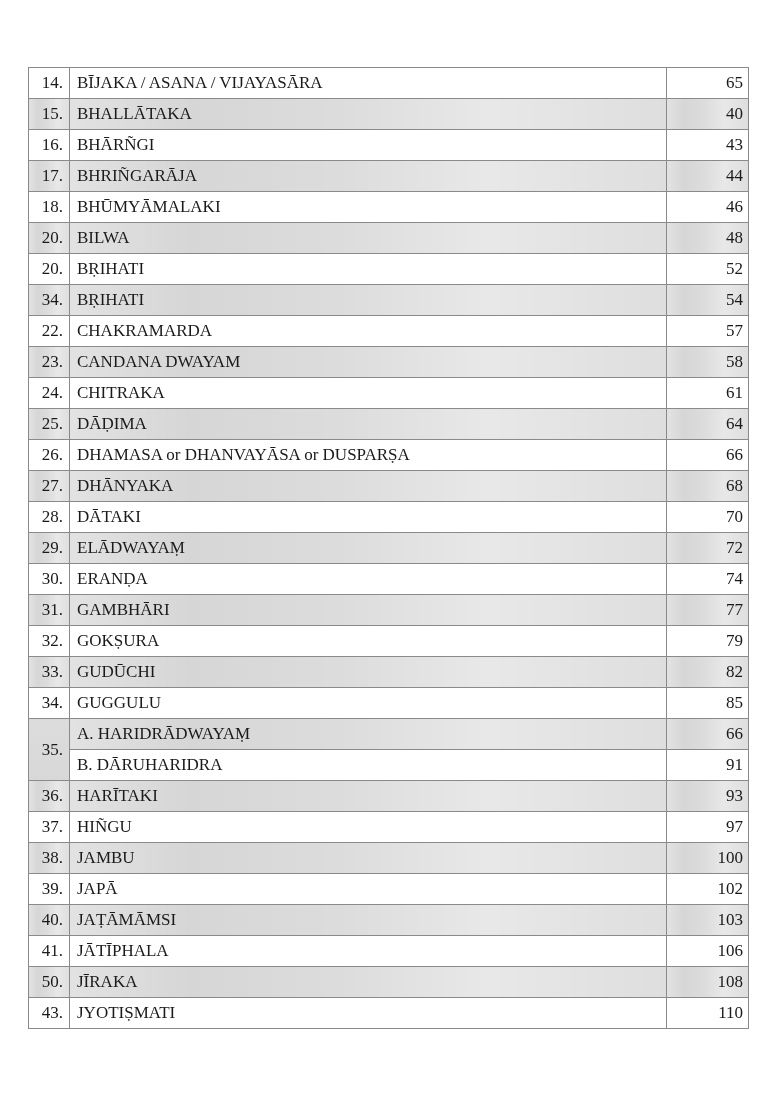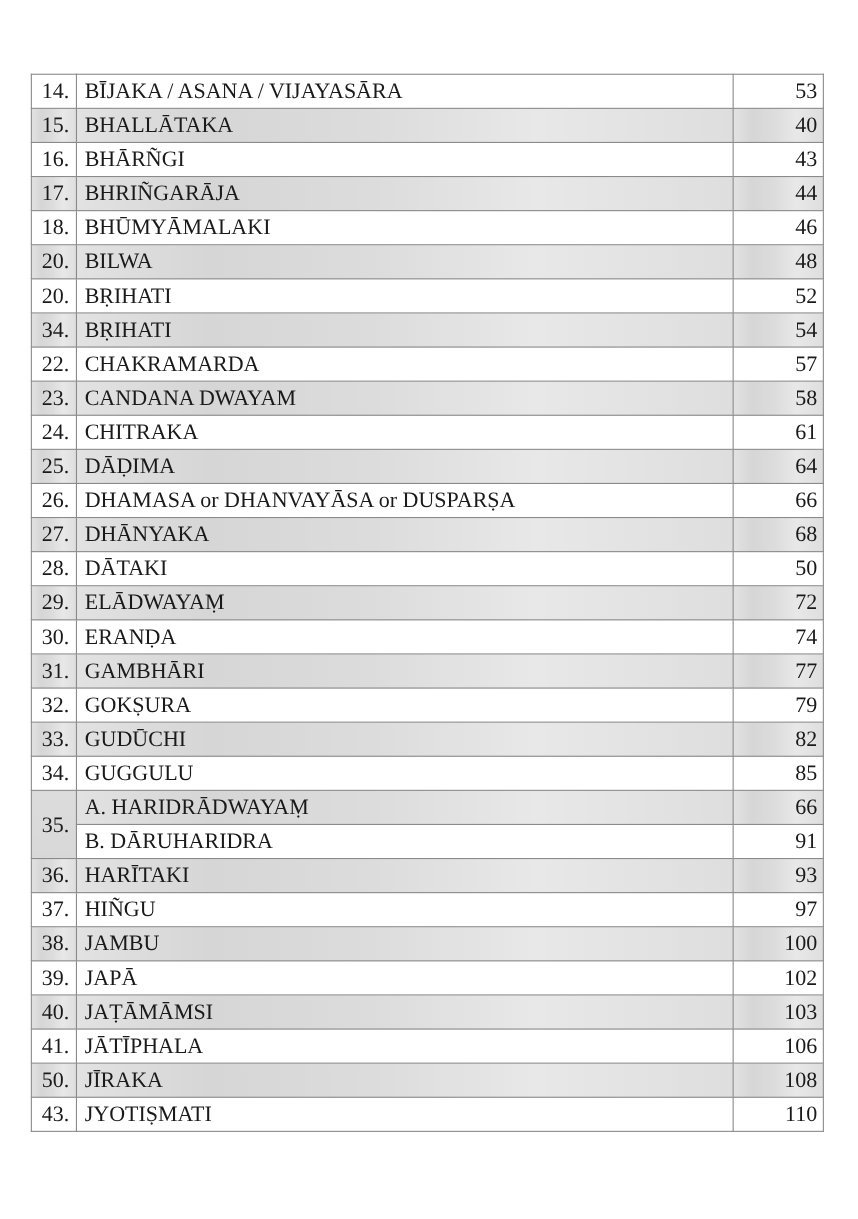--- a/index.html
+++ b/index.html
@@ -10,21 +10,21 @@
     font-family: "Liberation Serif", "DejaVu Serif", serif;
     color: #1a1a1a;
     overflow: hidden;
   }
   .toc-table {
     position: absolute;
     left: 28px; top: 67px;
     width: 628px;
     border-collapse: collapse;
     table-layout: fixed;
-    font-size: 20px;
+    font-size: 17px;
   }
   .toc-table td {
     height: 30px;
     border: 1px solid #8a8a8a;
     padding: 0;
     vertical-align: middle;
     line-height: 30px;
     white-space: nowrap;
   }
   .col-num { width: 41px; }
@@ -47,21 +47,21 @@
 <table class="toc-table">
   <colgroup>
     <col class="col-num">
       <col class="col-title">
       <col class="col-page">
   </colgroup>
   <tbody id="toc-body">
       <tr class="plain">
         <td class="num">14.</td>
         <td class="title">BĪJAKA / ASANA / VIJAYASĀRA</td>
-        <td class="page">53</td>
+        <td class="page">65</td>
       </tr>
       <tr class="shaded">
         <td class="num">15.</td>
         <td class="title">BHALLĀTAKA</td>
         <td class="page">40</td>
       </tr>
       <tr class="plain">
         <td class="num">16.</td>
         <td class="title">BHĀRÑGI</td>
         <td class="page">43</td>
@@ -117,21 +117,21 @@
         <td class="page">66</td>
       </tr>
       <tr class="shaded">
         <td class="num">27.</td>
         <td class="title">DHĀNYAKA</td>
         <td class="page">68</td>
       </tr>
       <tr class="plain">
         <td class="num">28.</td>
         <td class="title">DĀTAKI</td>
-        <td class="page">50</td>
+        <td class="page">70</td>
       </tr>
       <tr class="shaded">
         <td class="num">29.</td>
         <td class="title">ELĀDWAYAṂ</td>
         <td class="page">72</td>
       </tr>
       <tr class="plain">
         <td class="num">30.</td>
         <td class="title">ERANḌA</td>
         <td class="page">74</td>

